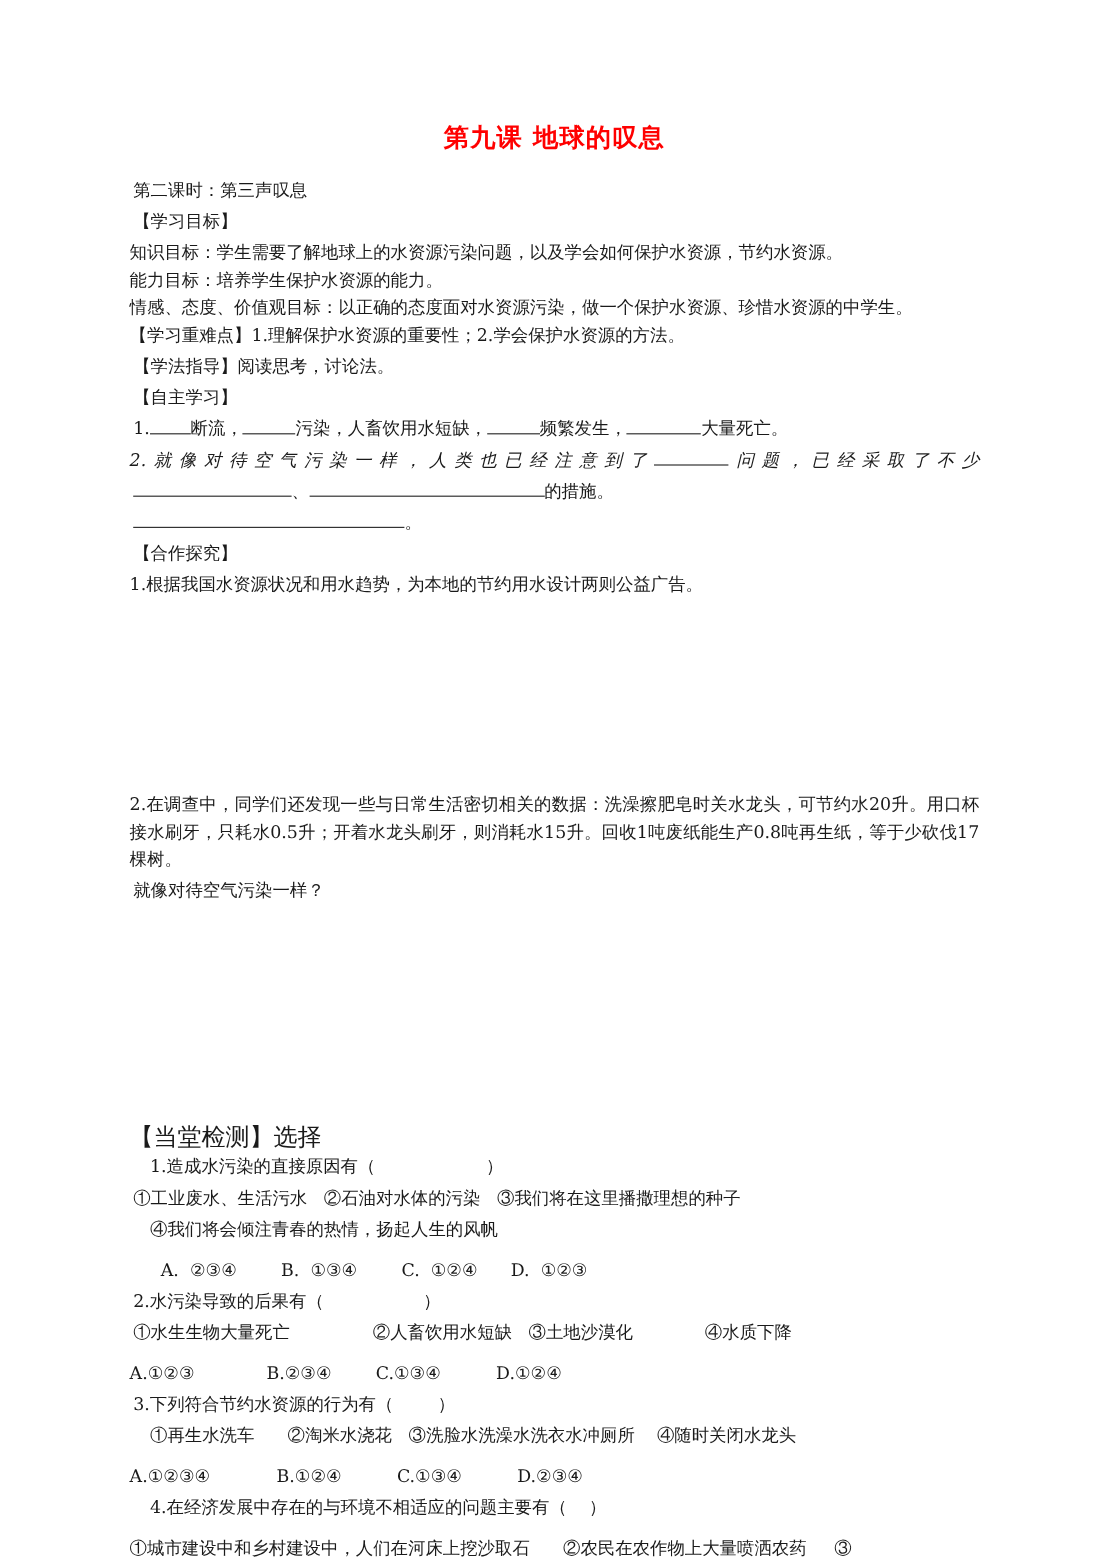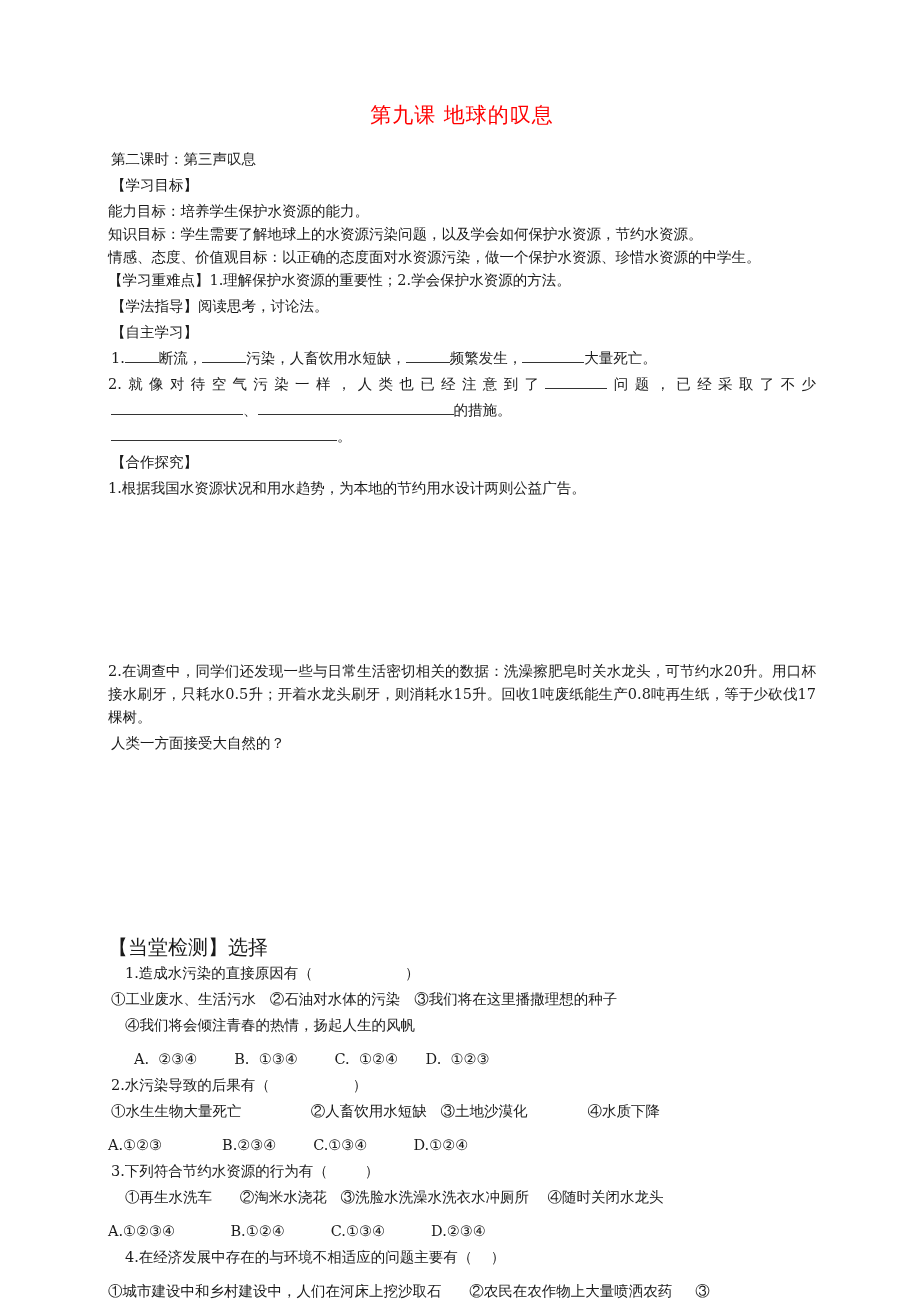--- a/index.html
+++ b/index.html
@@ -29,21 +29,21 @@
     left: 108px;
     top: 100px;
     width: 708px;
   }
 
   
   .doc-title {
     text-align: center;
     color: #ff0000;
     font-size: 21px;
-    font-weight: normal;
+    font-weight: bold;
     letter-spacing: 1px;
     line-height: 30px;
     margin: 0 0 18px 0;
     font-family: "DejaVu Sans", "Liberation Sans", sans-serif;
   }
 
   
   .line {
     font-size: 14.5px;
     line-height: 23px;
@@ -57,20 +57,21 @@
   .para {
     font-size: 14.5px;
     line-height: 23px;
     margin: 0;
     text-align: justify;
     text-justify: inter-character;
     word-break: break-all;
   }
   .para.spread {
     text-align-last: justify;
+    font-style: italic;
   }
 
   
   .blank {
     display: inline-block;
     border-bottom: 1px solid #333;
     height: 13px;
     vertical-align: baseline;
   }
   .b-s  { width: 34px; }
@@ -100,23 +101,23 @@
 
 <div class="page">
   <div class="content">
 
     <div class="doc-title">第九课  地球的叹息</div>
 
     <div class="line">第二课时：第三声叹息</div>
 
     <div class="line">【学习目标】</div>
 
+    <div class="para">知识目标：学生需要了解地球上的水资源污染问题，以及学会如何保护水资源，节约水资源。</div>
+
     <div class="para">能力目标：培养学生保护水资源的能力。</div>
-
-    <div class="para">知识目标：学生需要了解地球上的水资源污染问题，以及学会如何保护水资源，节约水资源。</div>
 
     <div class="para">情感、态度、价值观目标：以正确的态度面对水资源污染，做一个保护水资源、珍惜水资源的中学生。</div>
 
     <div class="para">【学习重难点】1.理解保护水资源的重要性；2.学会保护水资源的方法。</div>
 
     <div class="line">【学法指导】阅读思考，讨论法。</div>
 
     <div class="line">【自主学习】</div>
 
     <div class="line"><span>1.</span><span class="blank b-s"></span><span>断流，</span><span class="blank b-m"></span><span>污染，人畜饮用水短缺，</span><span class="blank b-m"></span><span>频繁发生，</span><span class="blank b-l"></span><span>大量死亡。</span></div>
@@ -129,21 +130,21 @@
     <div class="line"><span class="blank" style="width:226px"></span><span>。</span></div>
 
     <div class="line">【合作探究】</div>
 
     <div class="para">1.根据我国水资源状况和用水趋势，为本地的节约用水设计两则公益广告。</div>
 
     <div class="gap-lg"></div>
 
     <div class="para">2.在调查中，同学们还发现一些与日常生活密切相关的数据：洗澡擦肥皂时关水龙头，可节约水20升。用口杯接水刷牙，只耗水0.5升；开着水龙头刷牙，则消耗水15升。回收1吨废纸能生产0.8吨再生纸，等于少砍伐17棵树。</div>
 
-    <div class="line">人类一方面接受大自然的？</div>
+    <div class="line">就像对待空气污染一样？</div>
 
     <div class="gap-lg"></div>
     <div class="gap-sm"></div>
 
     <div class="sectionhead">【当堂检测】选择</div>
 
     <div class="line pad-left">1.造成水污染的直接原因有（                    ）</div>
     <div class="line">①工业废水、生活污水   ②石油对水体的污染   ③我们将在这里播撒理想的种子</div>
     <div class="line pad-left">④我们将会倾注青春的热情，扬起人生的风帆</div>
     <div class="optrow" style="padding-left:26px"><span>A.  ②③④</span><span>        </span><span>B.  ①③④</span><span>        </span><span>C.  ①②④</span><span>      </span><span>D.  ①②③</span></div>

